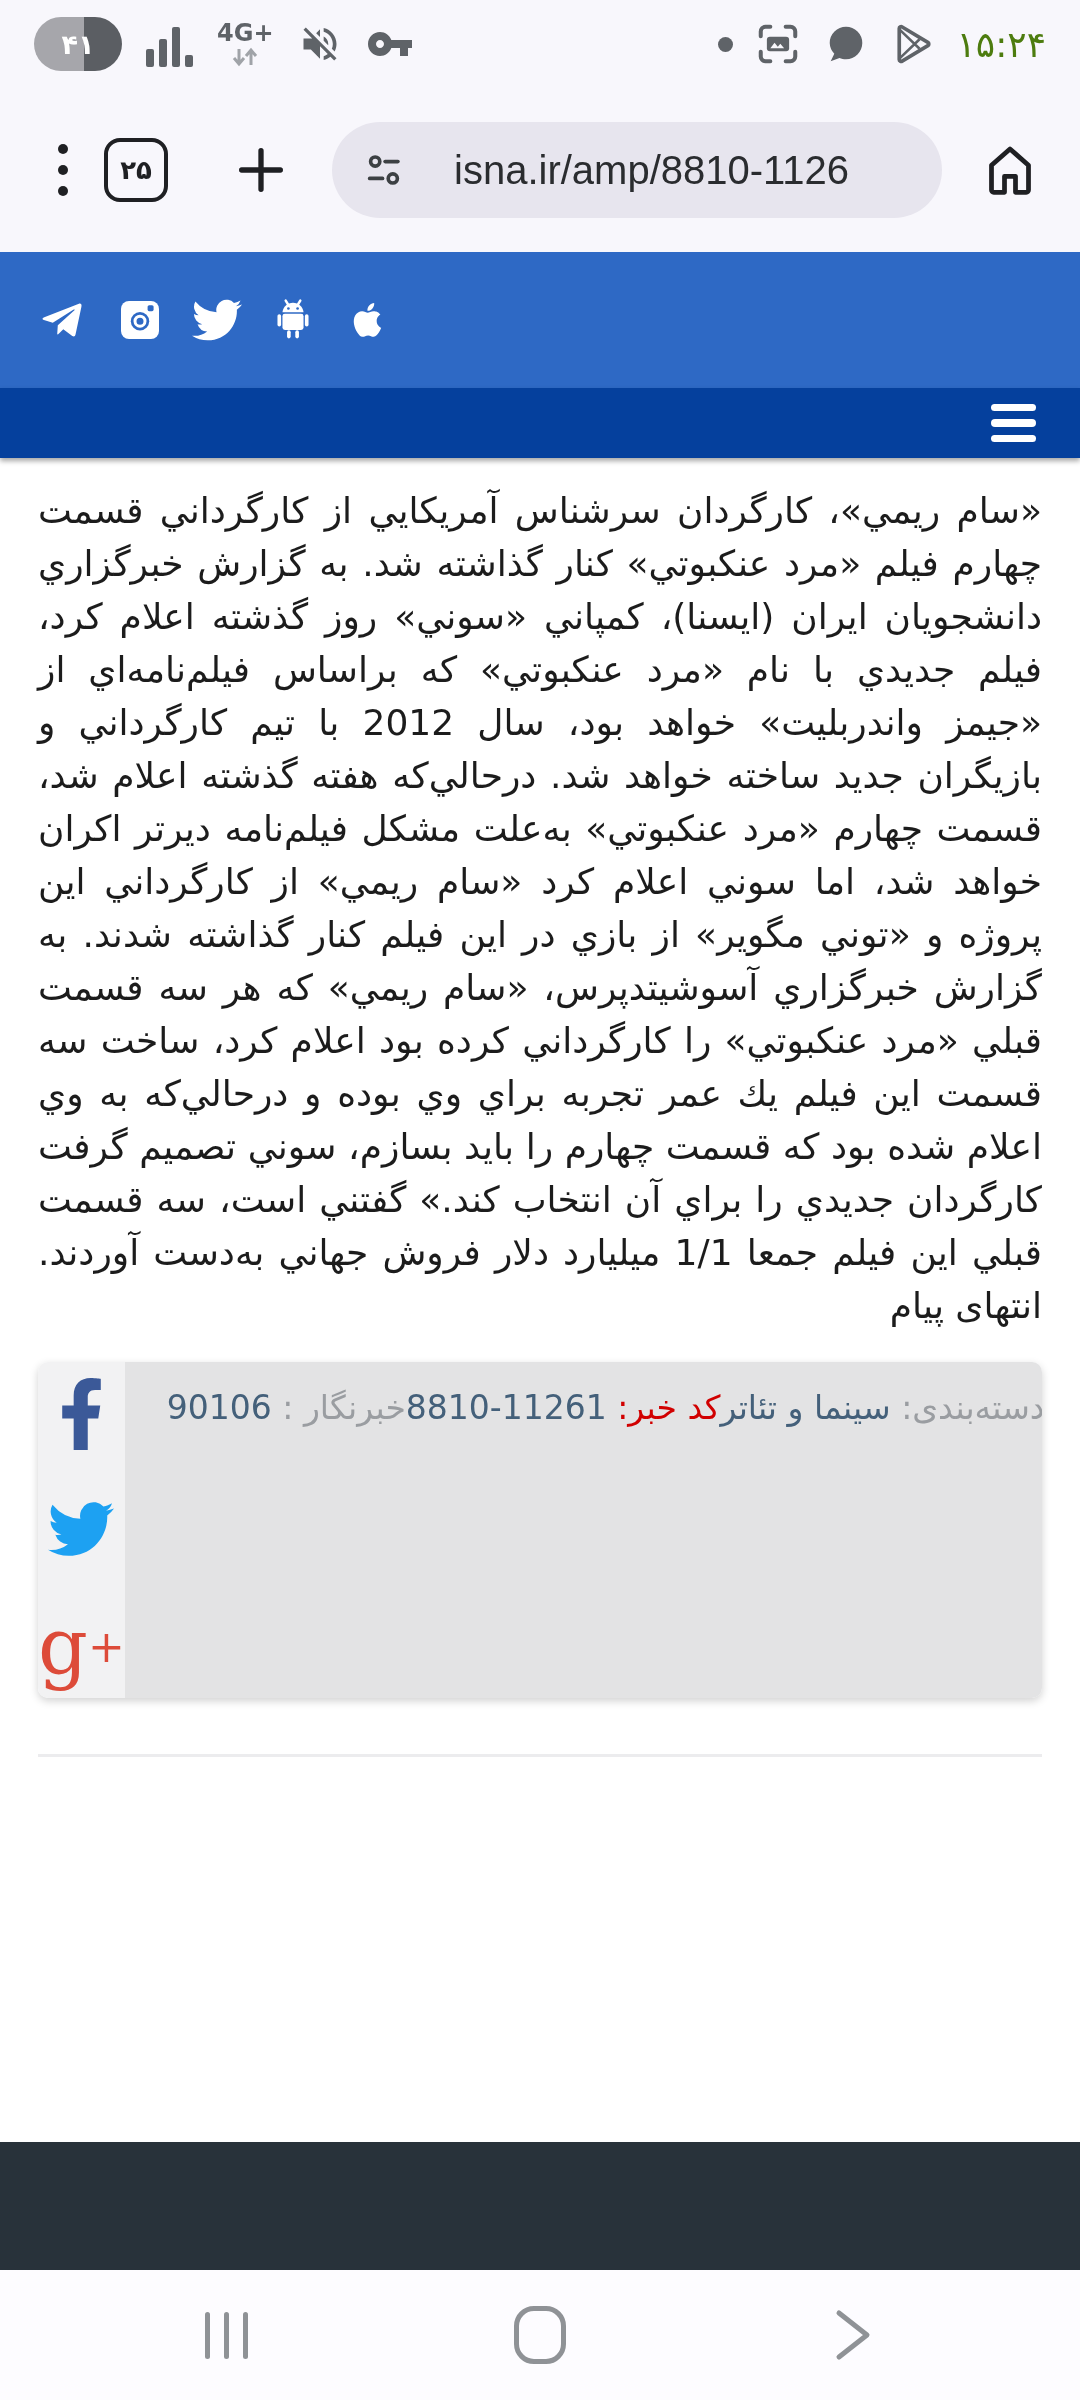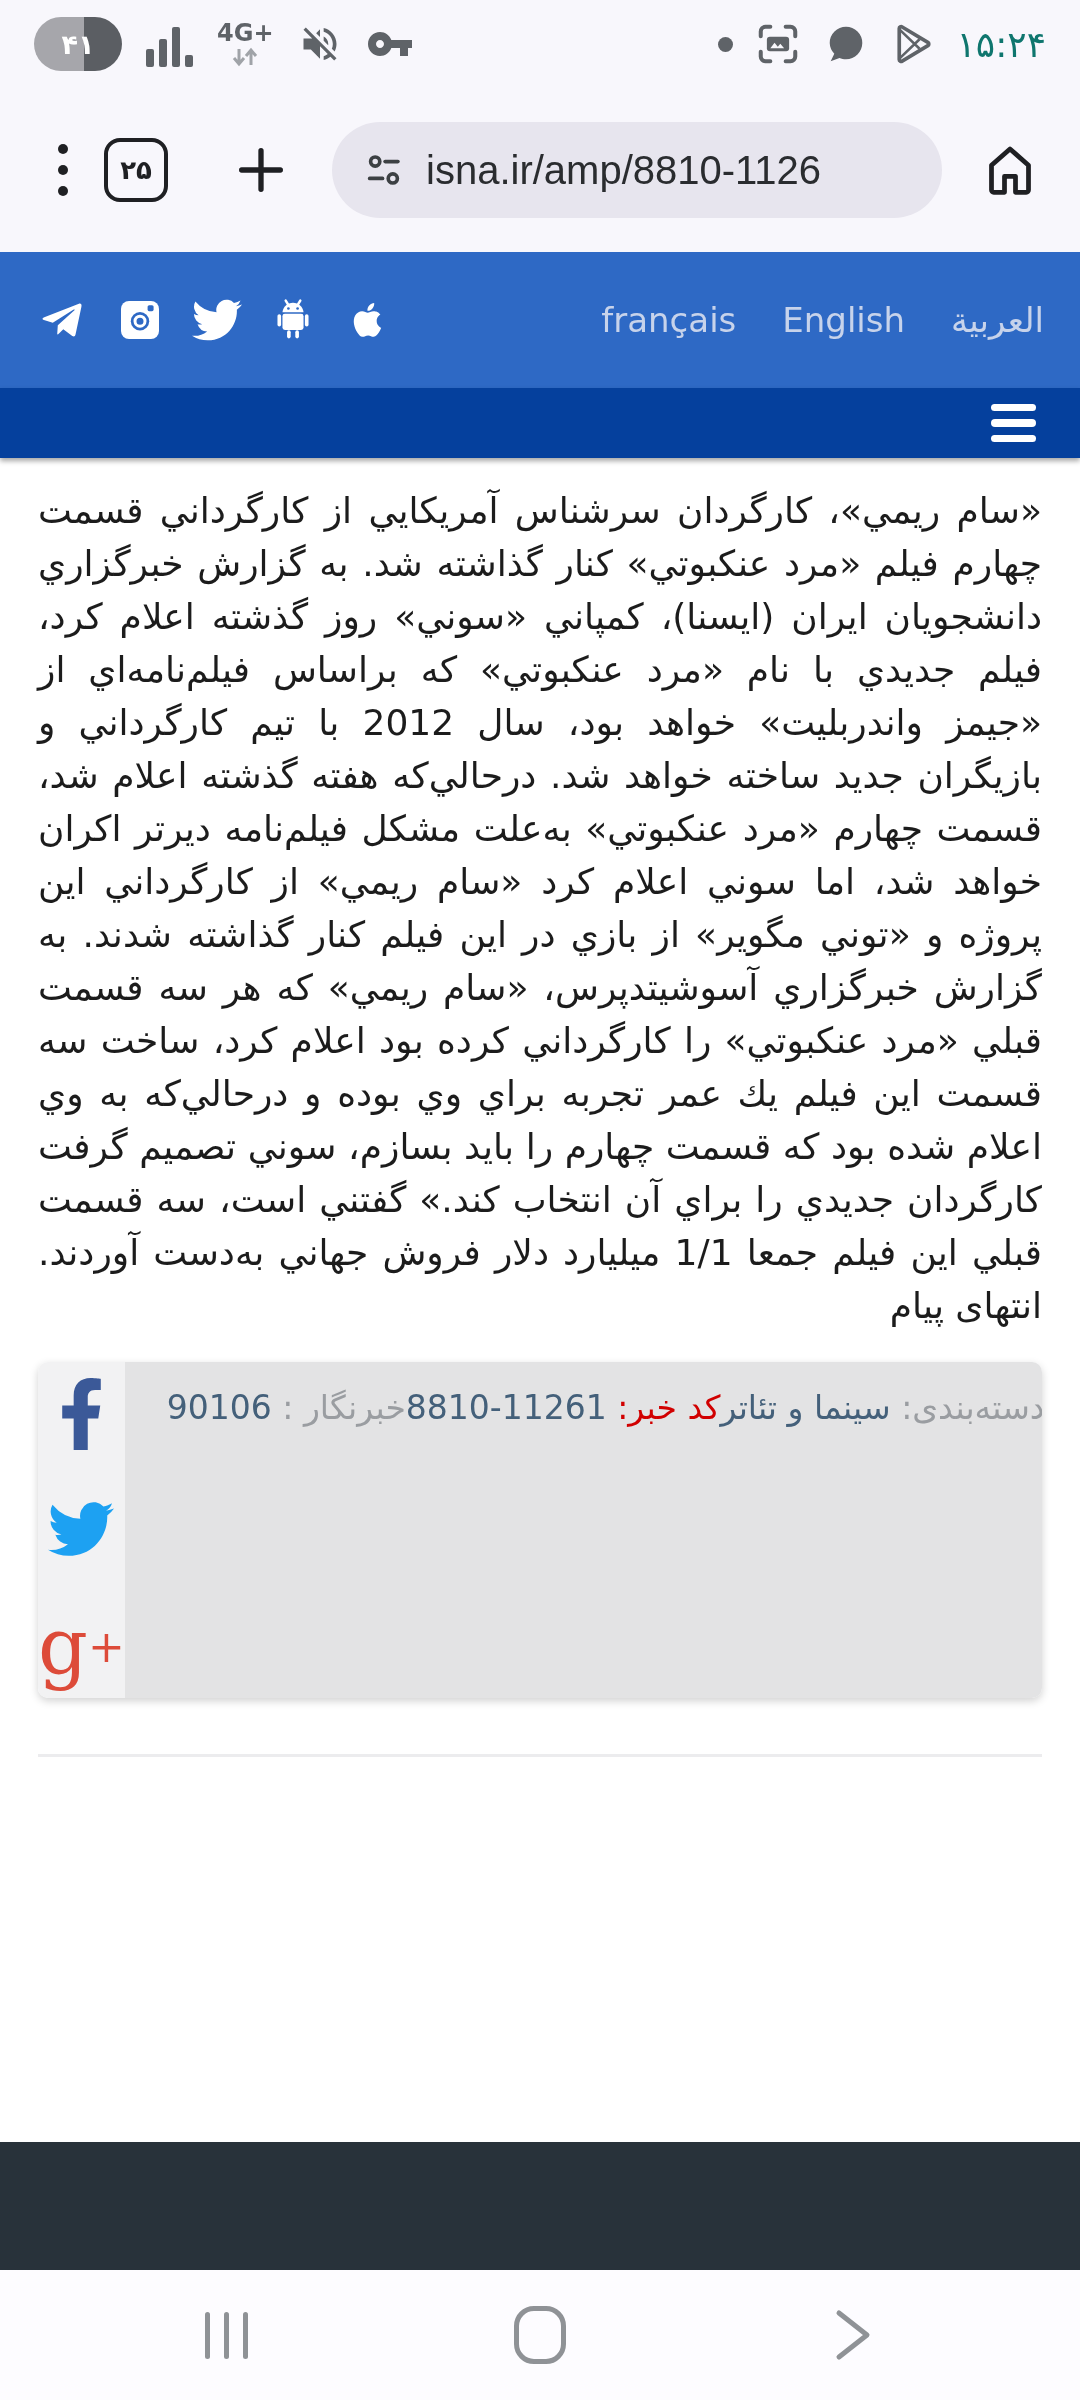--- a/index.html
+++ b/index.html
@@ -22,21 +22,21 @@
     display:flex; align-items:center; justify-content:center;
   }
   .battery-num { color:#ffffff; font-size:27px; font-weight:bold; }
   .sig { display:flex; align-items:flex-end; gap:5px; height:46px; }
   .sig i { display:block; width:8px; background:#5f6368; border-radius:2px; }
   .net { display:flex; flex-direction:column; align-items:center; line-height:1; }
   .net .t { font-size:24px; font-weight:bold; color:#5f6368; letter-spacing:0; }
   .net svg { margin-top:2px; }
   .sb-icon { display:block; }
   .dot { width:15px; height:15px; border-radius:50%; background:#5f6368; }
-  .time { font-size:36px; color:#0f766e; }
+  .time { font-size:36px; color:#4d7c0f; }
 
   
   .toolbar {
     height:164px; background:#f8f7fc; display:flex; align-items:center;
     padding:0 40px;
   }
   .menu-dots { display:flex; flex-direction:column; gap:11px; margin:0 36px 0 18px; cursor:pointer; }
   .menu-dots i { width:10px; height:10px; border-radius:50%; background:#1f2023; }
   .tabbox {
     width:64px; height:64px; border:4.5px solid #1f2023; border-radius:16px;
@@ -45,20 +45,21 @@
   .tabbox span { font-size:26px; font-weight:bold; color:#1f2023; }
   .newtab { margin-right:42px; cursor:pointer; display:flex; }
   .urlbar {
     flex:1; height:96px; border-radius:48px; background:#e7e5ee;
     display:flex; align-items:center; padding:0 30px; gap:20px; overflow:hidden; cursor:pointer;
     direction:ltr;
   }
   .url-text {
     font-size:40px; color:#2a2c2f; white-space:nowrap; overflow:hidden; flex:1;
     font-family:"Liberation Sans", sans-serif;
+    margin-left:28px;
   }
   .homebtn { margin-left:38px; cursor:pointer; display:flex; }
 
   
   .site-header {
     height:136px; background:#2e69c5; display:flex; align-items:center;
     justify-content:space-between; padding:0 36px;
   }
   .social { display:flex; align-items:center; gap:28px; }
   .social a { display:flex; cursor:pointer; }
@@ -246,25 +247,20 @@
           <rect x="18.2" y="9" width="1.9" height="6.4" rx="0.95"></rect>
           <rect x="8.9" y="17.4" width="1.9" height="4.2" rx="0.95"></rect>
           <rect x="13.2" y="17.4" width="1.9" height="4.2" rx="0.95"></rect>
         </svg>
       </a>
       <a>
         <svg width="46" height="46" viewBox="0 0 24 24" fill="#ffffff">
             <path d="M17.05 12.54c-.03-2.23 1.82-3.3 1.9-3.35-1.04-1.52-2.65-1.73-3.22-1.75-1.37-.14-2.67.8-3.36.8-.69 0-1.76-.78-2.9-.76-1.49.02-2.86.87-3.63 2.2-1.55 2.69-.4 6.67 1.11 8.85.74 1.07 1.62 2.27 2.77 2.23 1.11-.04 1.53-.72 2.87-.72s1.72.72 2.89.7c1.2-.02 1.96-1.09 2.69-2.16.85-1.24 1.2-2.44 1.22-2.5-.03-.01-2.34-.9-2.34-3.54zM14.84 5.96c.61-.74 1.03-1.77.91-2.8-.88.04-1.95.59-2.59 1.33-.57.65-1.07 1.7-.93 2.7.98.08 1.99-.5 2.61-1.23z"></path>
           </svg>
       </a>
-    </div>
-    <div class="langs">
-      <a>français</a>
-      <a>English</a>
-      <a>العربية</a>
     </div>
   </div>
 
   <div class="site-nav">
     <div class="burger">
         <i></i>
         <i></i>
         <i></i>
       </div>
   </div>

